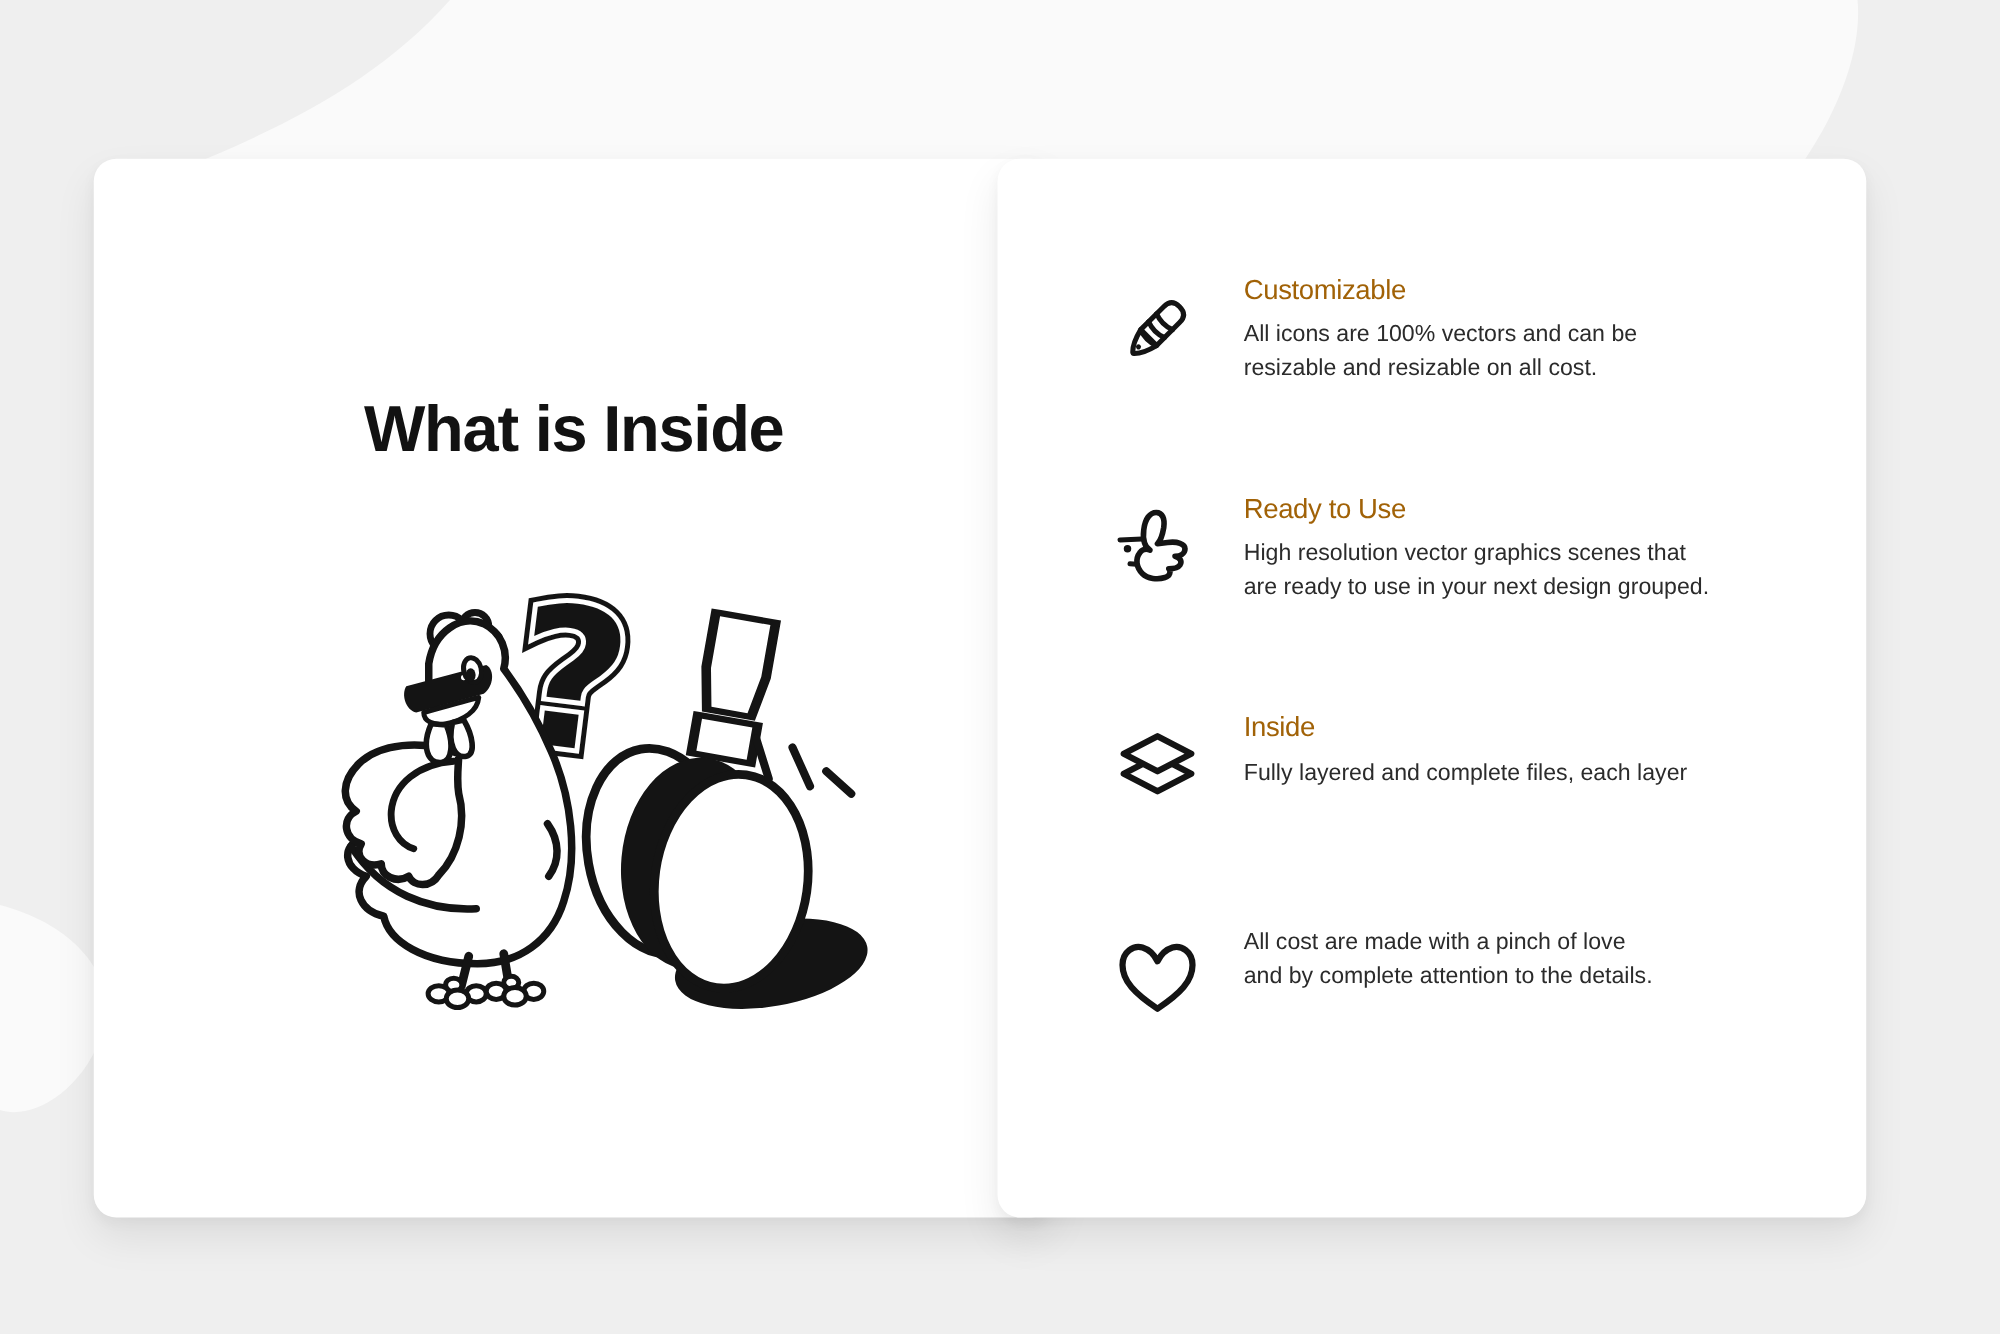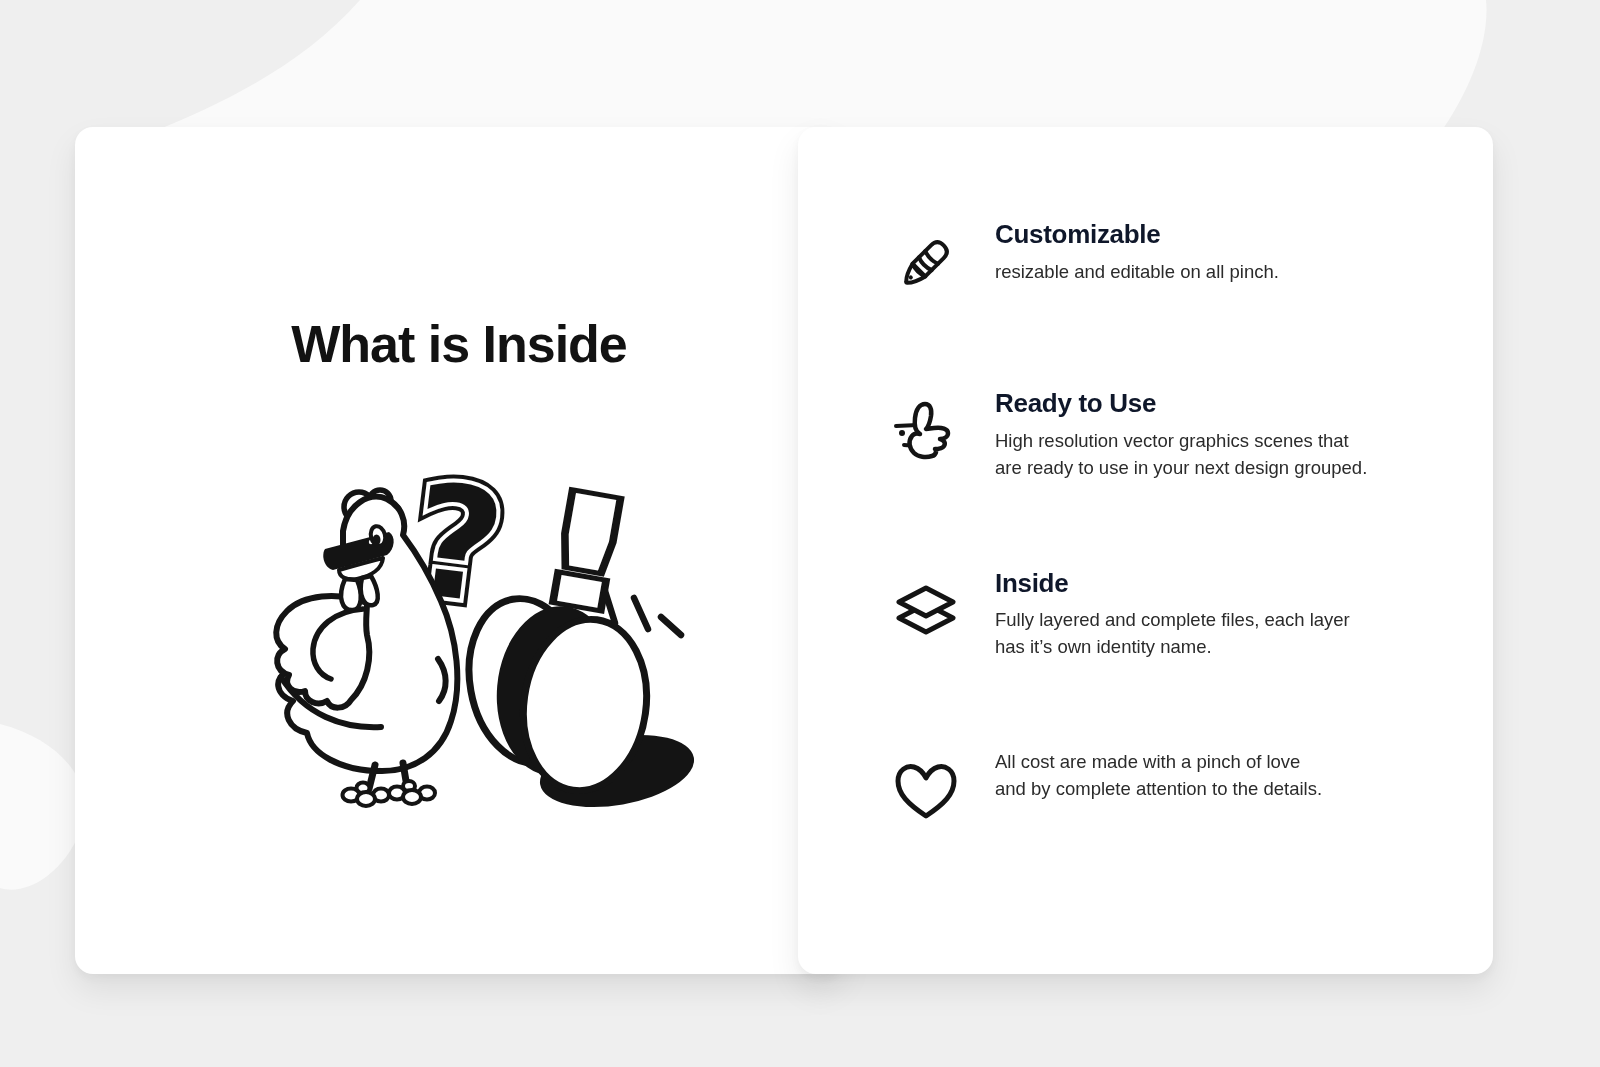--- a/index.html
+++ b/index.html
@@ -17,21 +17,21 @@
   .card-right{left:798px;width:695px;}
   .main-title{
     position:absolute;top:152px;left:0;width:100%;text-align:center;
     font-size:52px;font-weight:800;color:#121212;letter-spacing:-1px;
   }
   .illustration{position:absolute;top:306px;left:50%;transform:translateX(-50%);}
   .features{padding:93px 40px 0 92px;}
   .feature-row{display:flex;align-items:flex-start;margin-bottom:88px;}
   .feature-icon{width:72px;height:76px;flex:0 0 72px;margin-right:33px;margin-top:5px;}
   .feature-text{max-width:420px;}
-  .feature-title{font-size:26px;font-weight:700;color:#0f172a;margin:0 0 9px;letter-spacing:-.3px;line-height:1.1;}
+  .feature-title{font-size:22px;font-weight:400;color:#a16207;margin:0 0 9px;letter-spacing:-.3px;line-height:1.1;}
   .feature-line{display:block;font-size:18.5px;line-height:27px;color:#2b2b2b;}
 </style>
 </head>
 <body>
 
 <svg class="bg-blobs" viewBox="0 0 1600 1067" aria-hidden="true">
   <path fill="#fafafa" d="M360,0 C305,62 232,100 148,134 C520,142 1100,142 1438,136 C1470,92 1490,40 1486,0 Z"></path>
   <path fill="#fafafa" d="M0,724 C68,742 98,790 80,832 C62,876 24,896 0,888 Z"></path>
 </svg>
 
@@ -123,21 +123,22 @@
         <g transform="rotate(45 36 36)" fill="#ffffff" stroke="#141414" stroke-width="4" stroke-linecap="round" stroke-linejoin="round">
           <path d="M27,46 L27,20 Q27,11 36,11 Q45,11 45,20 L45,46 Z"></path>
           <path d="M27,46 C29,54 32,60 35,63 Q36,64.5 37,63 C40,60 43,54 45,46 Q36,49.5 27,46 Z"></path>
           <path fill="none" d="M27,28 Q36,31.5 45,28"></path>
           <path fill="none" d="M27,37 Q36,40.5 45,37"></path>
           <circle cx="35.5" cy="57" r="2" fill="#141414" stroke="none"></circle>
         </g>
       </svg>
       <div class="feature-text">
         <h2 class="feature-title">Customizable</h2>
-        <span class="feature-line">resizable and editable on all pinch.</span>
+        <span class="feature-line">All icons are 100% vectors and can be</span>
+        <span class="feature-line">resizable and resizable on all cost.</span>
       </div>
     </div>
 
     <div class="feature-row">
       <svg class="feature-icon" viewBox="0 0 72 72">
         <g stroke="#141414" stroke-linecap="round" stroke-linejoin="round">
           <line x1="6" y1="30" x2="28" y2="29" stroke-width="4"></line>
           <line x1="14" y1="49" x2="27" y2="50" stroke-width="4"></line>
           <circle cx="12" cy="37" r="3" fill="#141414" stroke="none"></circle>
           <path fill="#ffffff" stroke-width="4.5" d="M30,38 C26,36 24,30 25,22 C26,13 30,8 35,8 C40,8 42,13 41,20
@@ -156,21 +157,20 @@
     <div class="feature-row">
       <svg class="feature-icon" viewBox="0 0 72 72">
         <g fill="#ffffff" stroke="#141414" stroke-width="5" stroke-linejoin="round">
           <path d="M36,28 L63,42 L36,56 L9,42 Z"></path>
           <path d="M36,12 L63,26 L36,40 L9,26 Z"></path>
         </g>
       </svg>
       <div class="feature-text">
         <h2 class="feature-title">Inside</h2>
         <span class="feature-line">Fully layered and complete files, each layer</span>
-        <span class="feature-line">has it’s own identity name.</span>
       </div>
     </div>
 
     <div class="feature-row">
       <svg class="feature-icon" viewBox="0 0 72 72">
         <path fill="#ffffff" stroke="#141414" stroke-width="5" stroke-linejoin="round" stroke-linecap="round" d="M36,61 C18,49 8,39 8,26 C8,15 17,10 24,12 C29,13.5 33.5,18 36,23
              C38.5,18 43,13.5 48,12 C55,10 64,15 64,26 C64,39 54,49 36,61 Z"></path>
       </svg>
       <div class="feature-text">
         <span class="feature-line">All cost are made with a pinch of love</span>

